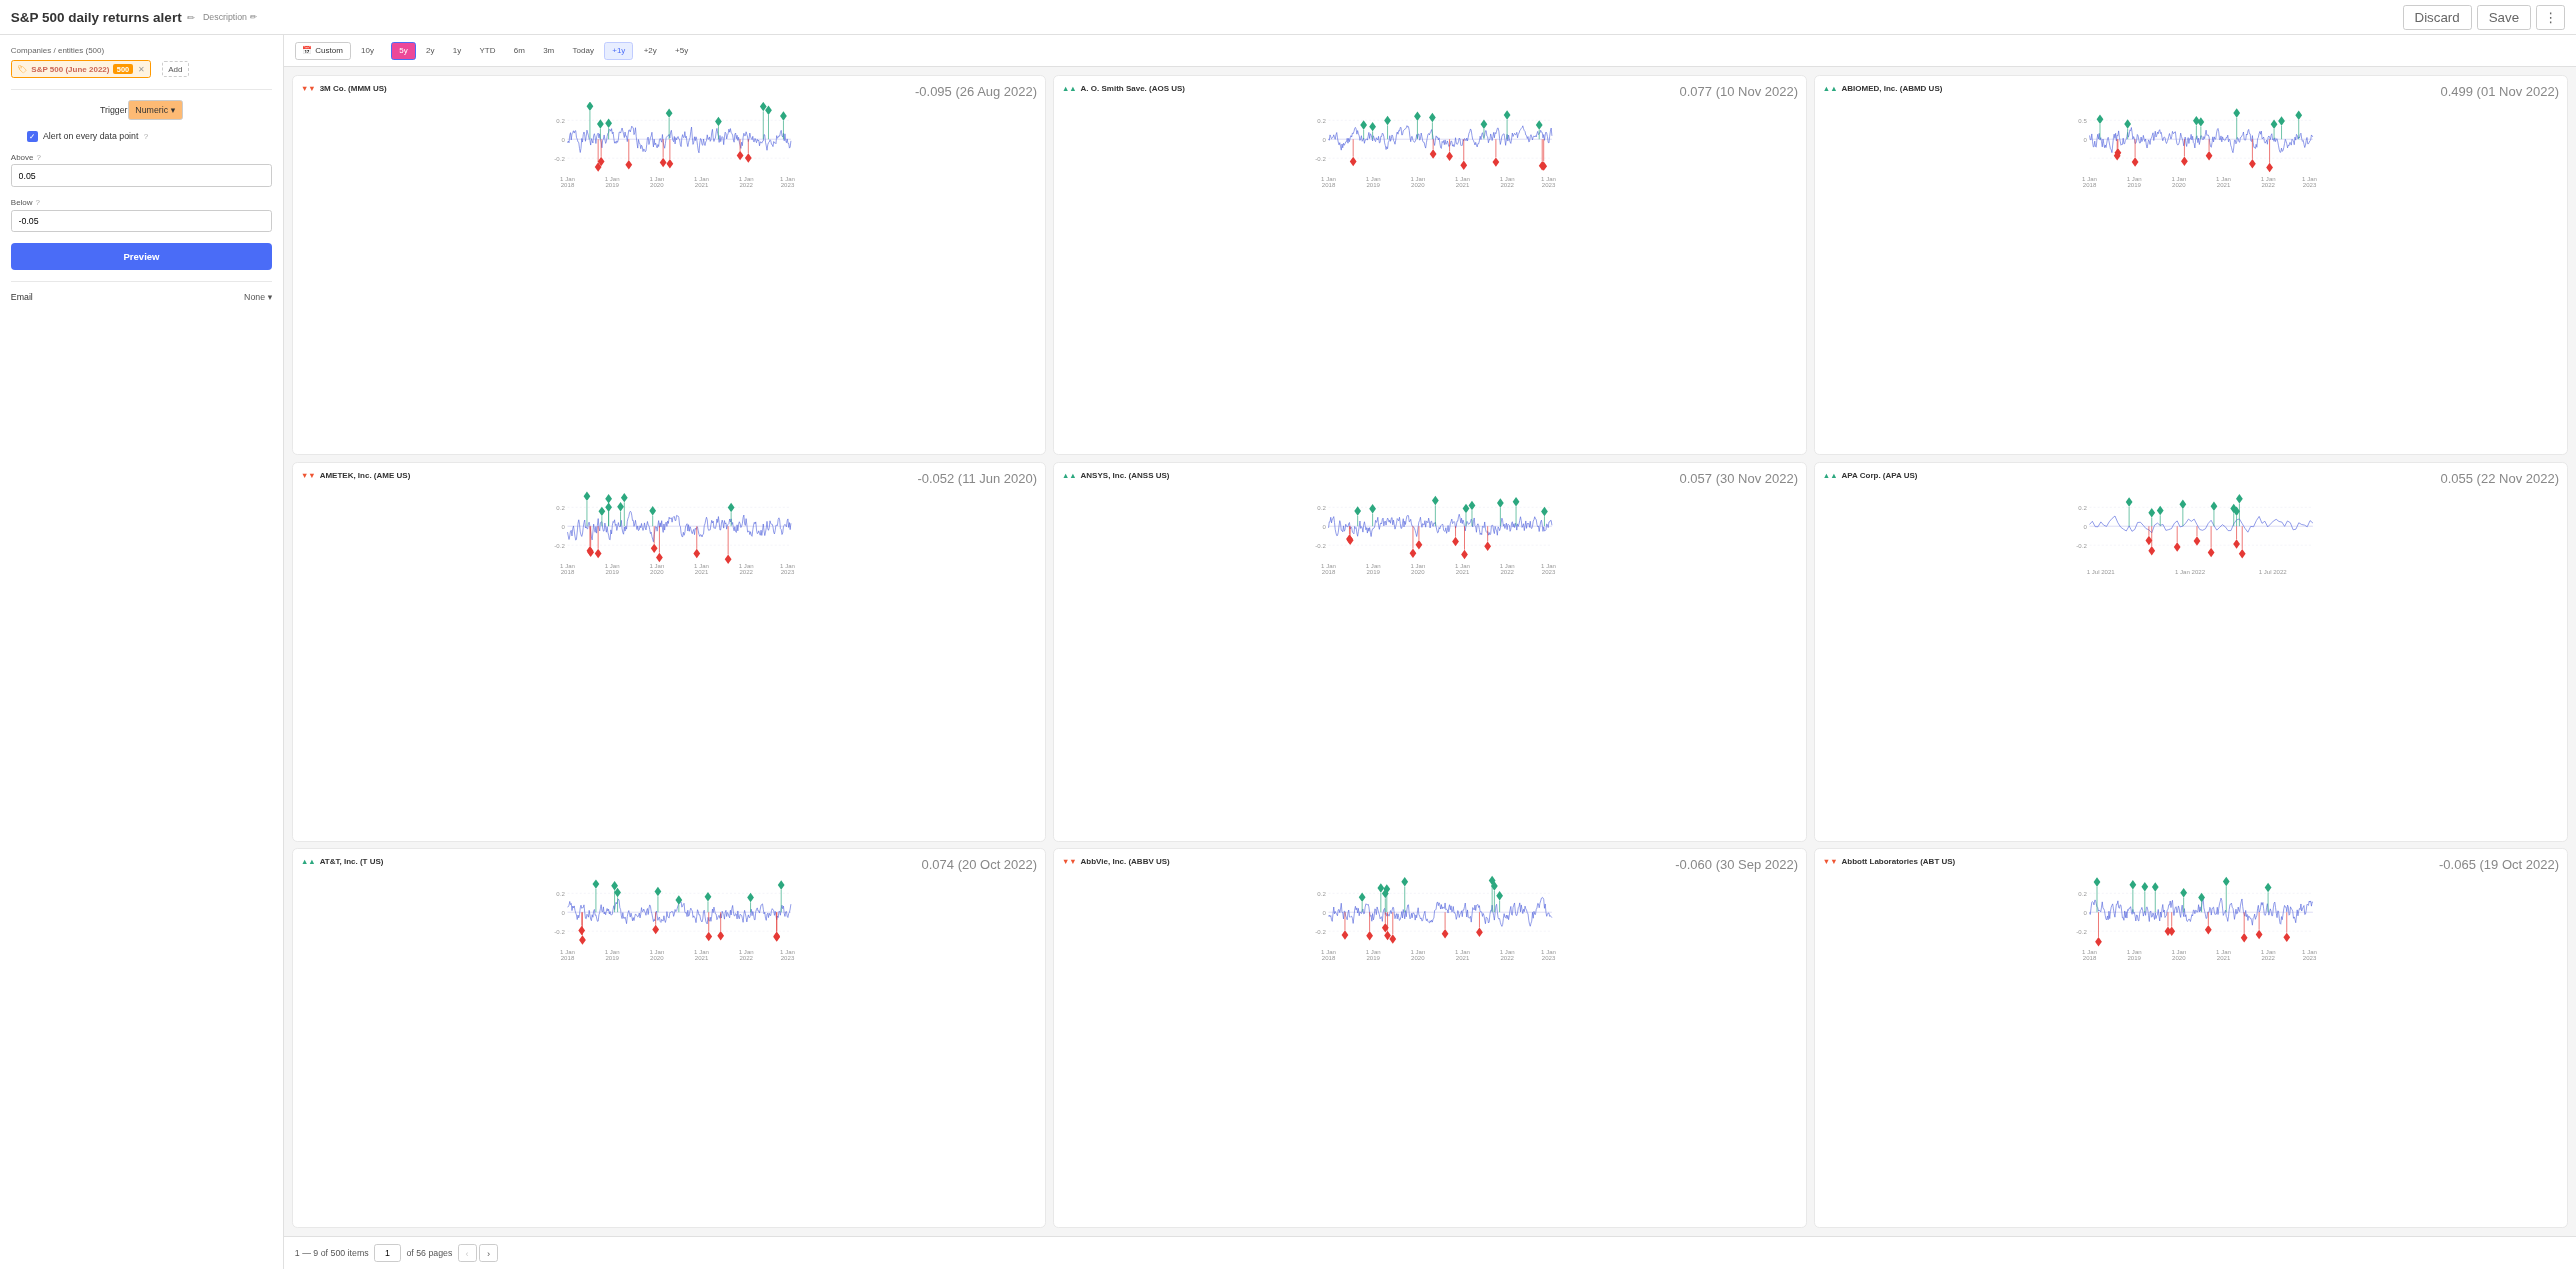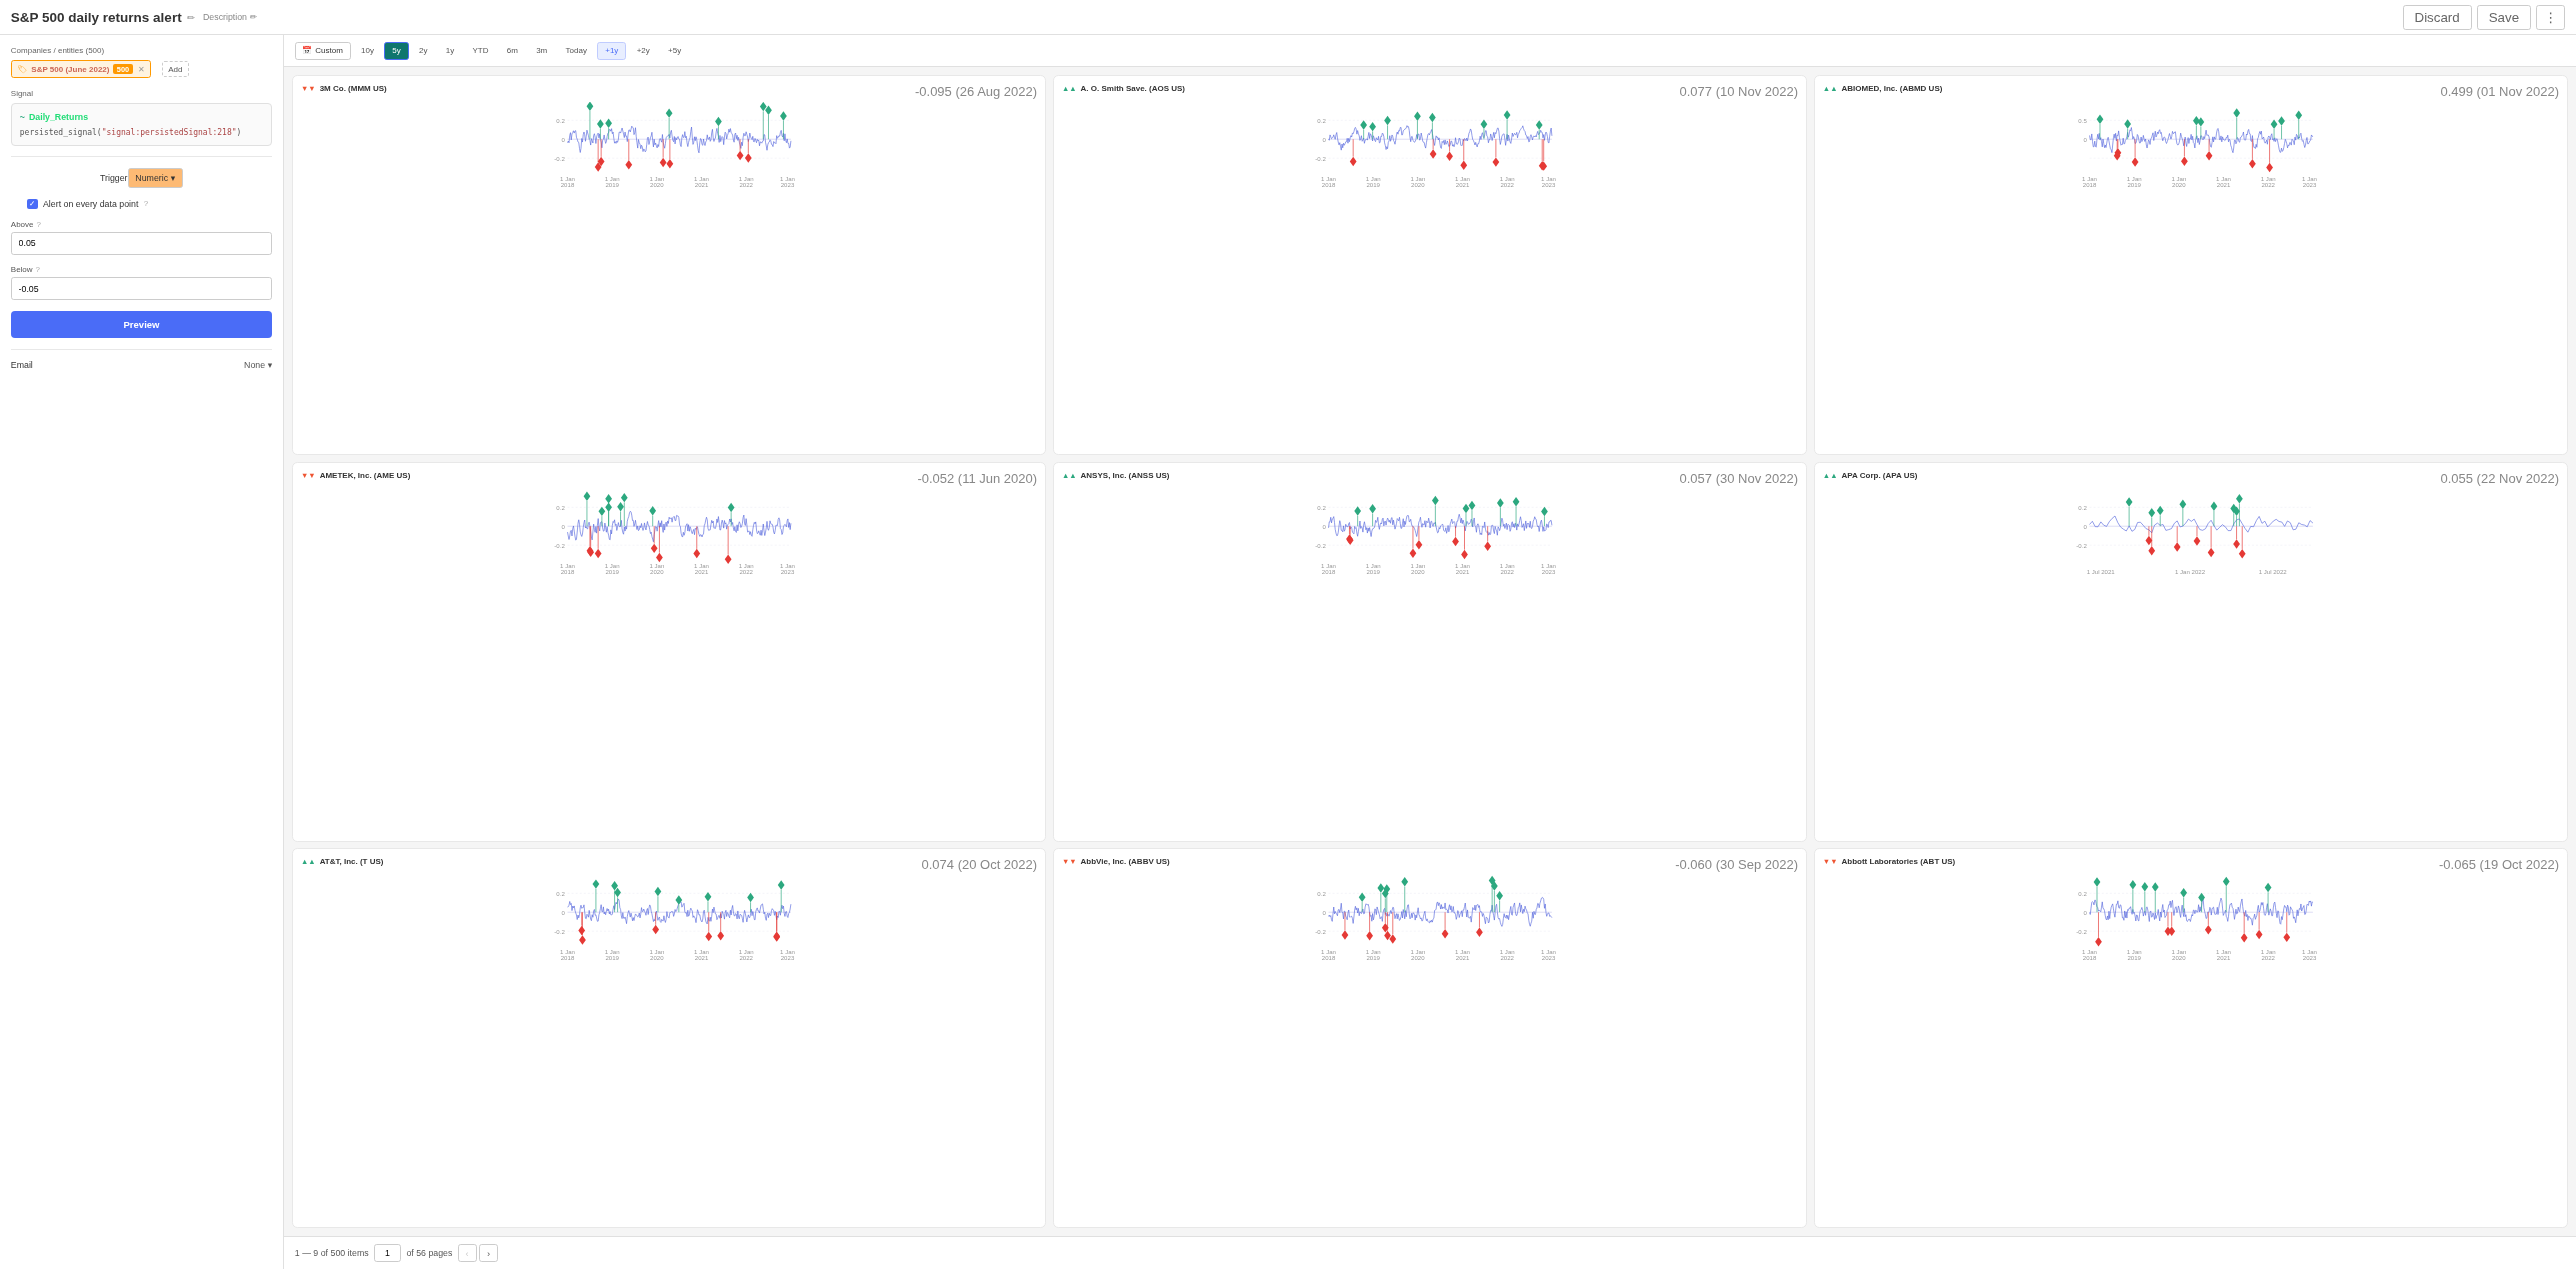--- a/index.html
+++ b/index.html
@@ -65,21 +65,21 @@
     .content-area { flex: 1; overflow-y: auto; background: #f5f5f5; display: flex; flex-direction: column; }
     
     .time-bar {
       background: #fff; border-bottom: 0.7px solid #e0e0e0; padding: 6.8px 10.8px;
       display: flex; align-items: center; gap: 2.7px; flex-shrink: 0;
     }
     .time-btn {
       padding: 3.4px 6.8px; border-radius: 2.7px; cursor: pointer; font-size: 8px; font-weight: 500;
       border: 0.7px solid transparent; color: #555; background: none;
     }
-    .time-btn.active { background: #0f766e; color: #fff; border-color: #4a6cf7; }
+    .time-btn.active { background: #ec4899; color: #fff; border-color: #4a6cf7; margin-left: 7px; }
     .time-btn.active-outline { background: #e8eeff; color: #4a6cf7; border-color: #c0ccff; }
     .time-btn-calendar { display: flex; align-items: center; gap: 2.7px; border: 0.7px solid #ccc; border-radius: 2.7px; padding: 3.4px 6.8px; cursor: pointer; font-size: 8px; background: #fff; }
     
     .charts-grid { padding: 8px; display: grid; grid-template-columns: repeat(3, 1fr); gap: 6.8px; flex: 1; }
     
     .chart-card { background: #fff; border: 0.7px solid #e8e8e8; border-radius: 5.4px; padding: 8px; }
     .chart-header { display: flex; align-items: flex-start; justify-content: space-between; margin-bottom: 2.7px; }
     .chart-title-row { display: flex; align-items: center; gap: 4px; }
     .chart-company { font-size: 8px; font-weight: 600; color: #333; }
     .chart-value { font-size: 13px; color: #888; }
@@ -124,32 +124,20 @@
         <span class="entity-tag">
           <span style="color:#f90;">🏷</span>
           <span class="entity-tag-text">S&amp;P 500 (June 2022)</span>
           <span class="entity-count">500</span>
           <span class="entity-remove">✕</span>
         </span>
         <span class="add-btn">Add</span>
       </div>
     </div>
 
-    <div class="signal-section">
-      <div class="section-label">Signal</div>
-      <div class="signal-box">
-        <div class="signal-name">
-          <span style="color:#2ca87f;">~</span>
-          <span>Daily_Returns</span>
-        </div>
-        <div class="signal-code">
-          <span class="fn">persisted_signal(</span><span class="str">"signal:persistedSignal:218"</span><span class="fn">)</span>
-        </div>
-      </div>
-    </div>
 
     <div style="height:0.7px;background:#e8e8e8;"></div>
 
     <div class="trigger-section">
       <span class="trigger-label">Trigger</span>
       <div class="trigger-select">
         <span>Numeric</span>
         <span>▾</span>
       </div>
     </div>

